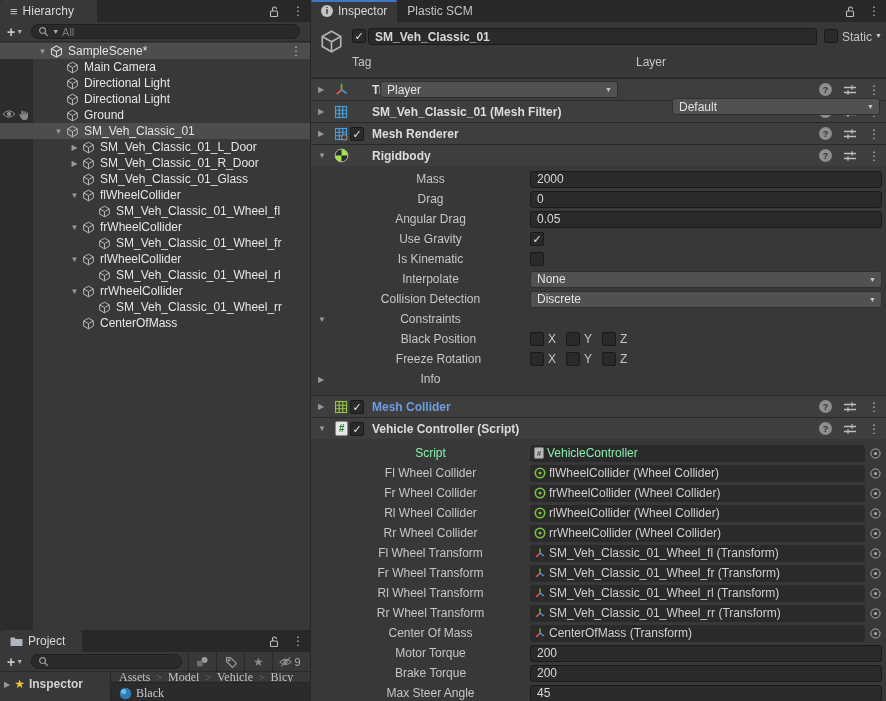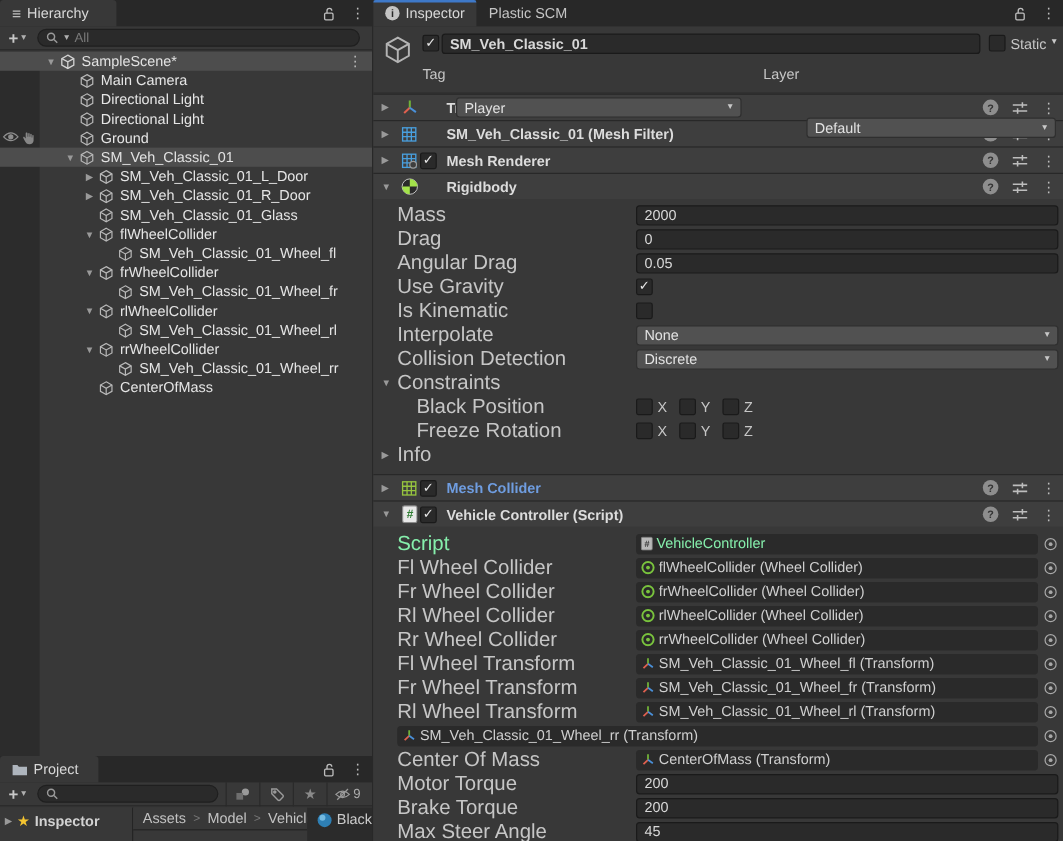--- a/index.html
+++ b/index.html
@@ -54,41 +54,41 @@
   .chead .carrow { width:14px; font-size:8px; color:#999; flex:none; }
   .chead .cicon { width:18px; height:17px; flex:none; display:flex; align-items:center; justify-content:center; }
   .chead .cbslot { width:20px; flex:none; display:flex; align-items:center; }
   .chead .ctitle { font-weight:bold; font-size:12px; color:#DCDCDC; margin-left:2px; }
   .chead .ctitle.blue { color:#6F9DE0; }
   .chead .rgt { margin-left:auto; display:flex; align-items:center; gap:11px; }
   .help { width:13px; height:13px; border-radius:50%; background:#8E8E8E; color:#333; font-size:9px; font-weight:bold; display:flex; align-items:center; justify-content:center; }
 
   .cbody { background:#383838; }
   .irow { height:20px; display:flex; align-items:center; padding-left:20px; padding-right:4px; position:relative; }
-  .ilabel { width:199px; flex:none; font-size:17px; color:#C6C6C6; white-space:nowrap; }
+  .ilabel { width:199px; flex:none; font-size:12px; color:#C6C6C6; white-space:nowrap;text-align:center; }
   .irow .fold { position:absolute; left:7px; font-size:8px; color:#999; }
   .irow.sub .ilabel { padding-left:16px; }
   .ival { flex:1; display:flex; align-items:center; min-width:0; }
   .ofield { flex:1; height:17px; background:#2A2A2A; border-radius:3px; display:flex; align-items:center; padding:0 4px; gap:3px; color:#CFCFCF; white-space:nowrap; overflow:hidden; }
   .picker { margin-left:4px; flex:none; display:flex; }
   .axes { display:flex; align-items:center; gap:4px; }
   .axl { color:#C6C6C6; margin-right:6px; }
   .dis .ilabel, .dis .ofield { color:#86efac; }
 
   
   #project { left:0; top:630px; width:310px; height:71px; }
   .btngroup { display:flex; height:20px; }
   .btn { width:28px; display:flex; align-items:center; justify-content:center; border-left:1px solid #2A2A2A; color:#9A9A9A; }
   #proj-body { position:absolute; left:0; top:43px; right:0; bottom:0; display:flex; }
   #proj-left { width:111px; background:#383838; border-right:1px solid #242424; padding-top:3px; }
   .favrow { display:flex; align-items:center; gap:4px; padding-left:4px; height:16px; }
   .favrow .fa { font-size:8px; color:#999; }
   .star { color:#F4C430; font-size:12px; }
   .star.gray { color:#8A8A8A; }
-  #proj-right { flex:1; display:flex; flex-direction:row; min-width:0; }
+  #proj-right { flex:1; display:flex; flex-direction:column; min-width:0;font-family:Liberation Serif, serif; }
   #breadcrumb { height:19px; background:#383838; border-bottom:1px solid #242424; display:flex; align-items:center; gap:6px; padding-left:8px; white-space:nowrap; overflow:hidden; }
   .crumb { color:#C2C2C2; }
   .crumb-sep { color:#787878; font-size:10px; }
   #proj-list { flex:1; background:#2B2B2B; padding-top:2px; }
   .plist-item { display:flex; align-items:center; gap:4px; padding-left:8px; height:16px; color:#CCCCCC; }
 
   .ic { display:inline-flex; align-items:center; justify-content:center; line-height:0; }
   .info-ic { width:12px; height:12px; border-radius:50%; background:#C4C4C4; color:#282828; font-size:9px; font-weight:bold; font-style:normal; display:inline-flex; align-items:center; justify-content:center; }
   .goicon-wrap { position:relative; }
 </style>
@@ -825,20 +825,21 @@
             <i class="ic">
               <svg width="13" height="13" viewBox="0 0 13 13" fill="none">
                 <circle cx="6.5" cy="6.5" r="4.6" stroke="#A8A8A8" stroke-width="1"></circle>
                 <circle cx="6.5" cy="6.5" r="1.6" fill="#A8A8A8"></circle>
               </svg>
             </i>
           </span>
       </div>
     </div>
     <div class="irow">
+      <span class="ilabel">Rr Wheel Transform</span>
       <div class="ival">
         <div class="ofield">
             <i class="ic">
               <svg width="12" height="12" viewBox="0 0 12 12" stroke-width="1.5" fill="none">
                 <path d="M6 6.2 L6 1.6" stroke="#71B238"></path>
                 <path d="M6 6.2 L2.2 9.8" stroke="#E0604F"></path>
                 <path d="M6 6.2 L10 9" stroke="#4A90D9"></path>
               </svg>
             </i>
             <span>SM_Veh_Classic_01_Wheel_rr (Transform)</span>

